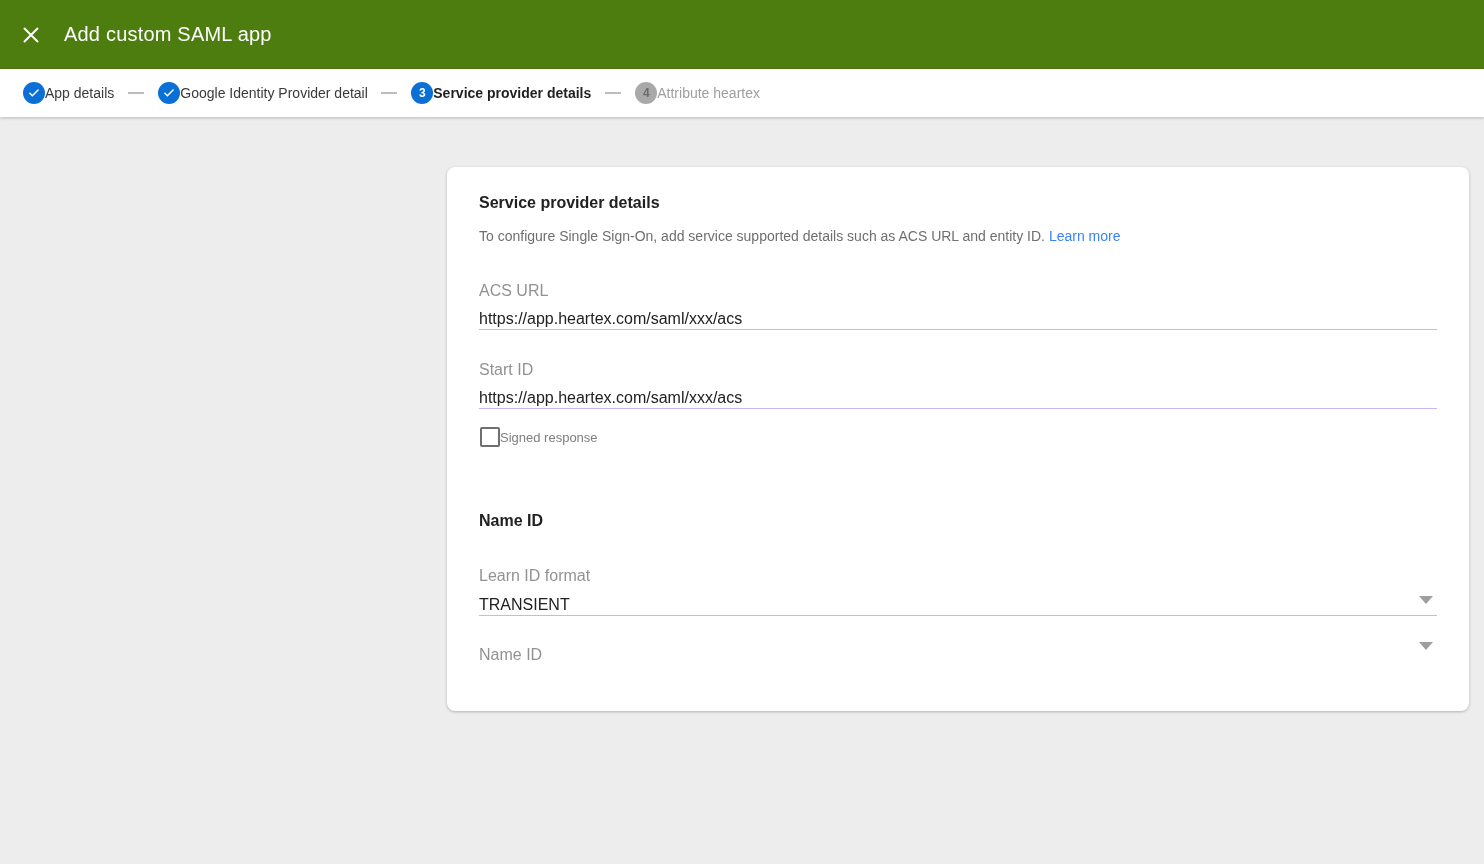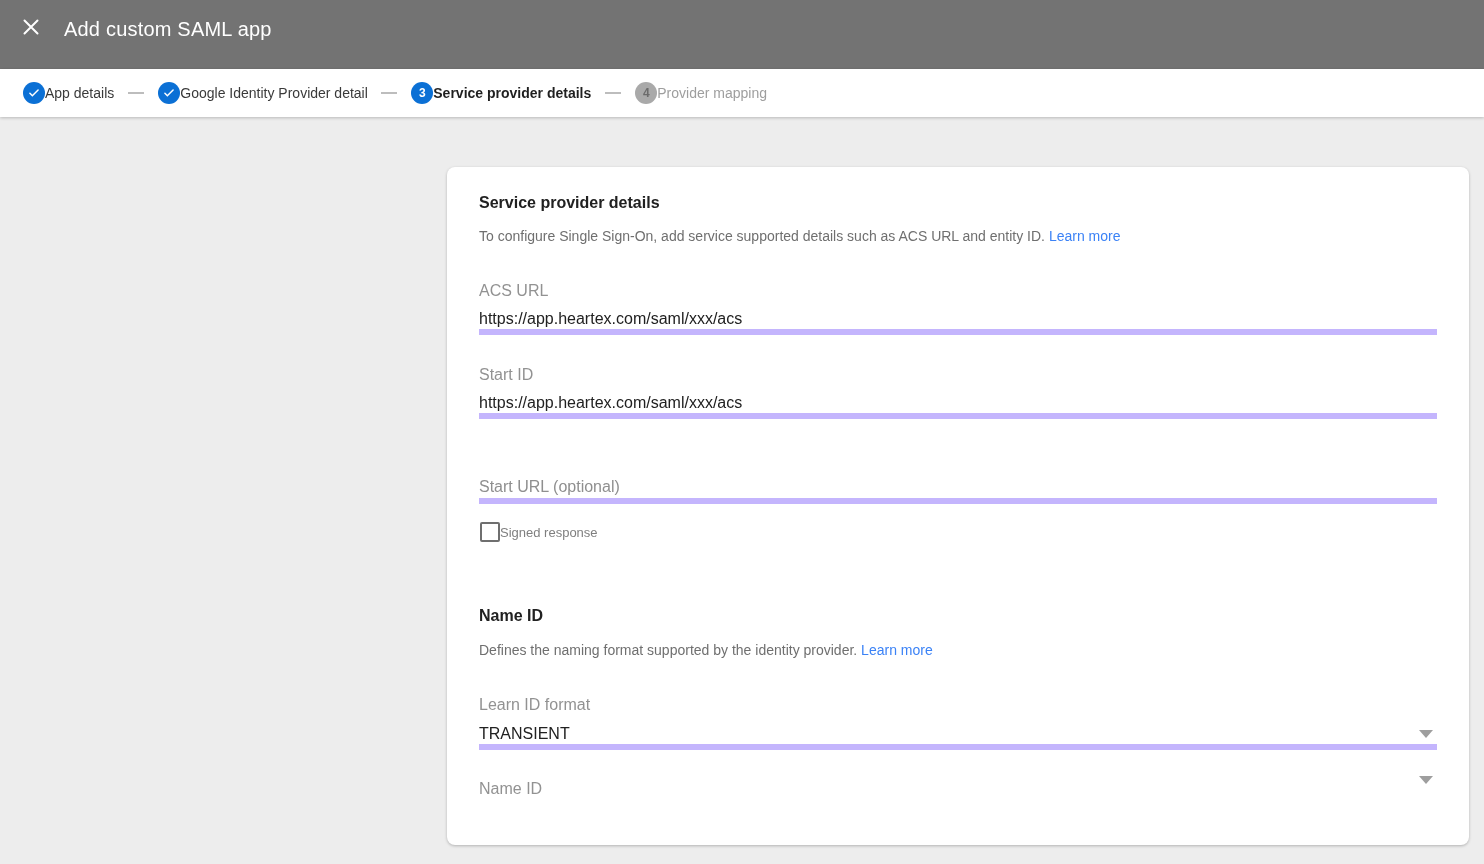--- a/index.html
+++ b/index.html
@@ -6,22 +6,22 @@
   html, body { margin: 0; padding: 0; }
   body {
     width: 1484px; height: 864px; overflow: hidden;
     background: #ededed;
     font-family: "Liberation Sans", sans-serif;
     -webkit-font-smoothing: antialiased;
   }
 
   
   .topbar {
-    height: 69px; background: #737373;
-    display: flex; align-items: flex-start;
+    height: 69px; background: #4d7c0f;
+    display: flex; align-items: center;
     padding: 18px 22px; gap: 24px;
   }
   .close-btn {
     background: none; border: none; padding: 0;
     width: 18px; height: 18px; display: flex; align-items: center; justify-content: center;
     cursor: pointer; flex: 0 0 auto;
   }
   .dialog-title {
     margin: 0; color: #ffffff; font-size: 20px; font-weight: 400; letter-spacing: 0.2px;
     white-space: nowrap;
@@ -68,21 +68,21 @@
   .field { position: relative; }
   .f-acs    { margin-top: 38px; }
   .f-entity { margin-top: 33px; }
   .f-start  { margin-top: 56px; }
   .f-nif    { margin-top: 38px; }
   .f-ni     { margin-top: 32px; }
   .flabel { display: block; font-size: 16px; color: #929292; line-height: 14px; margin-bottom: 10px; }
   .f-nif .flabel, .f-ni .flabel { margin-bottom: 11px; }
   .fvalue {
     font-size: 16px; color: #212121; line-height: 21px;
-    border-bottom: 6px solid #c4b5fd; cursor: text; white-space: nowrap;
+    border-bottom: 1px solid #c4b5fd; cursor: text; white-space: nowrap;
   }
   .fvalue.placeholder { color: #8f8f8f; line-height: 23px; }
   .select .fvalue { cursor: pointer; }
   .dd-arrow {
     position: absolute; right: 4px; bottom: 12px;
     width: 0; height: 0;
     border-left: 7px solid transparent; border-right: 7px solid transparent;
     border-top: 8px solid #9e9e9e;
   }
 
@@ -133,52 +133,48 @@
 
     <div class="step active">
       <span class="step-circle blue">3</span>
       <span class="step-label">Service provider details</span>
     </div>
 
     <span class="dash"></span>
 
     <div class="step upcoming">
       <span class="step-circle gray">4</span>
-      <span class="step-label">Provider mapping</span>
+      <span class="step-label">Attribute heartex</span>
     </div>
 
   </nav>
 
   <main class="content">
     <section class="card">
 
       <h2 class="section-title">Service provider details</h2>
       <p class="desc"><span>To configure Single Sign-On, add service supported details such as ACS URL and entity ID.</span> <a class="learn-more">Learn more</a></p>
 
       <div class="field f-acs">
         <label class="flabel">ACS URL</label>
         <div class="fvalue">https://app.heartex.com/saml/xxx/acs</div>
       </div>
 
       <div class="field f-entity">
         <label class="flabel">Start ID</label>
         <div class="fvalue">https://app.heartex.com/saml/xxx/acs</div>
       </div>
 
-      <div class="field f-start">
-        <div class="fvalue placeholder">Start URL (optional)</div>
-      </div>
 
       <div class="checkrow">
         <span class="checkbox" role="checkbox" aria-checked="false"></span>
         <span class="checklabel">Signed response</span>
       </div>
 
       <h2 class="section-title nameid">Name ID</h2>
-      <p class="desc"><span>Defines the naming format supported by the identity provider.</span> <a class="learn-more">Learn more</a></p>
 
       <div class="field select f-nif">
         <label class="flabel">Learn ID format</label>
         <div class="fvalue">TRANSIENT</div>
         <span class="dd-arrow"></span>
       </div>
 
       <div class="field select f-ni">
         <label class="flabel">Name ID</label>
         <span class="dd-arrow"></span>

